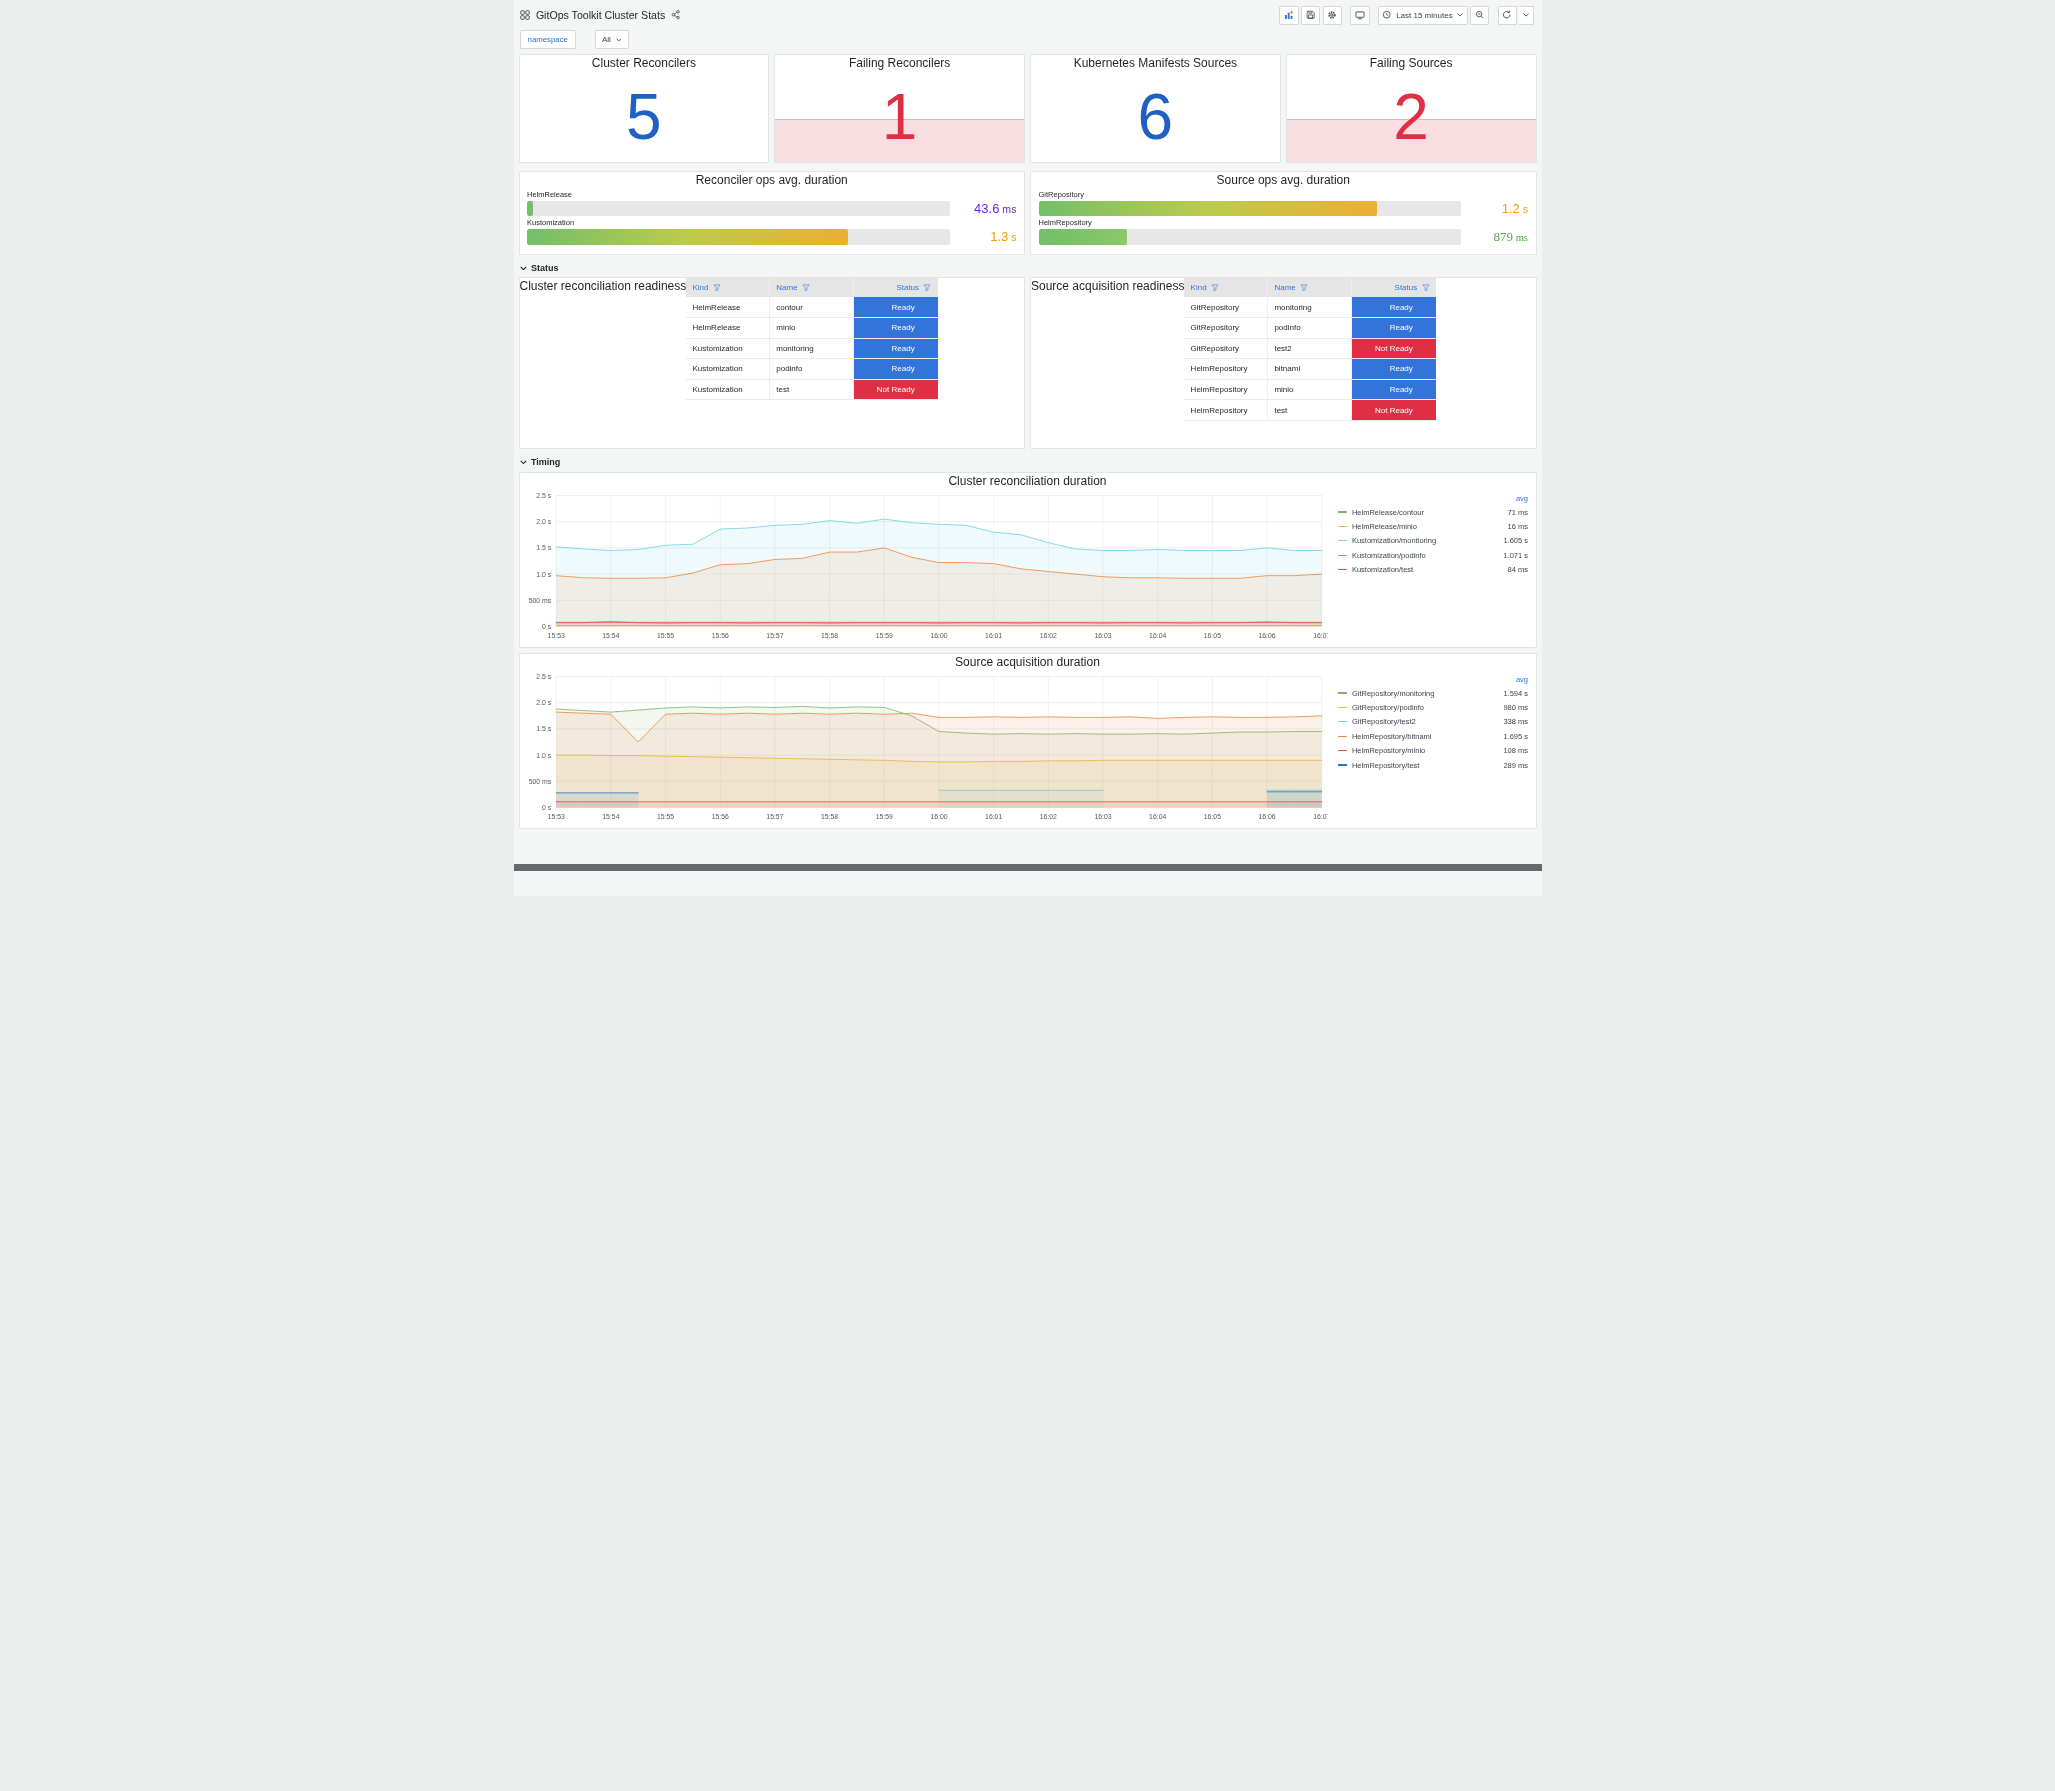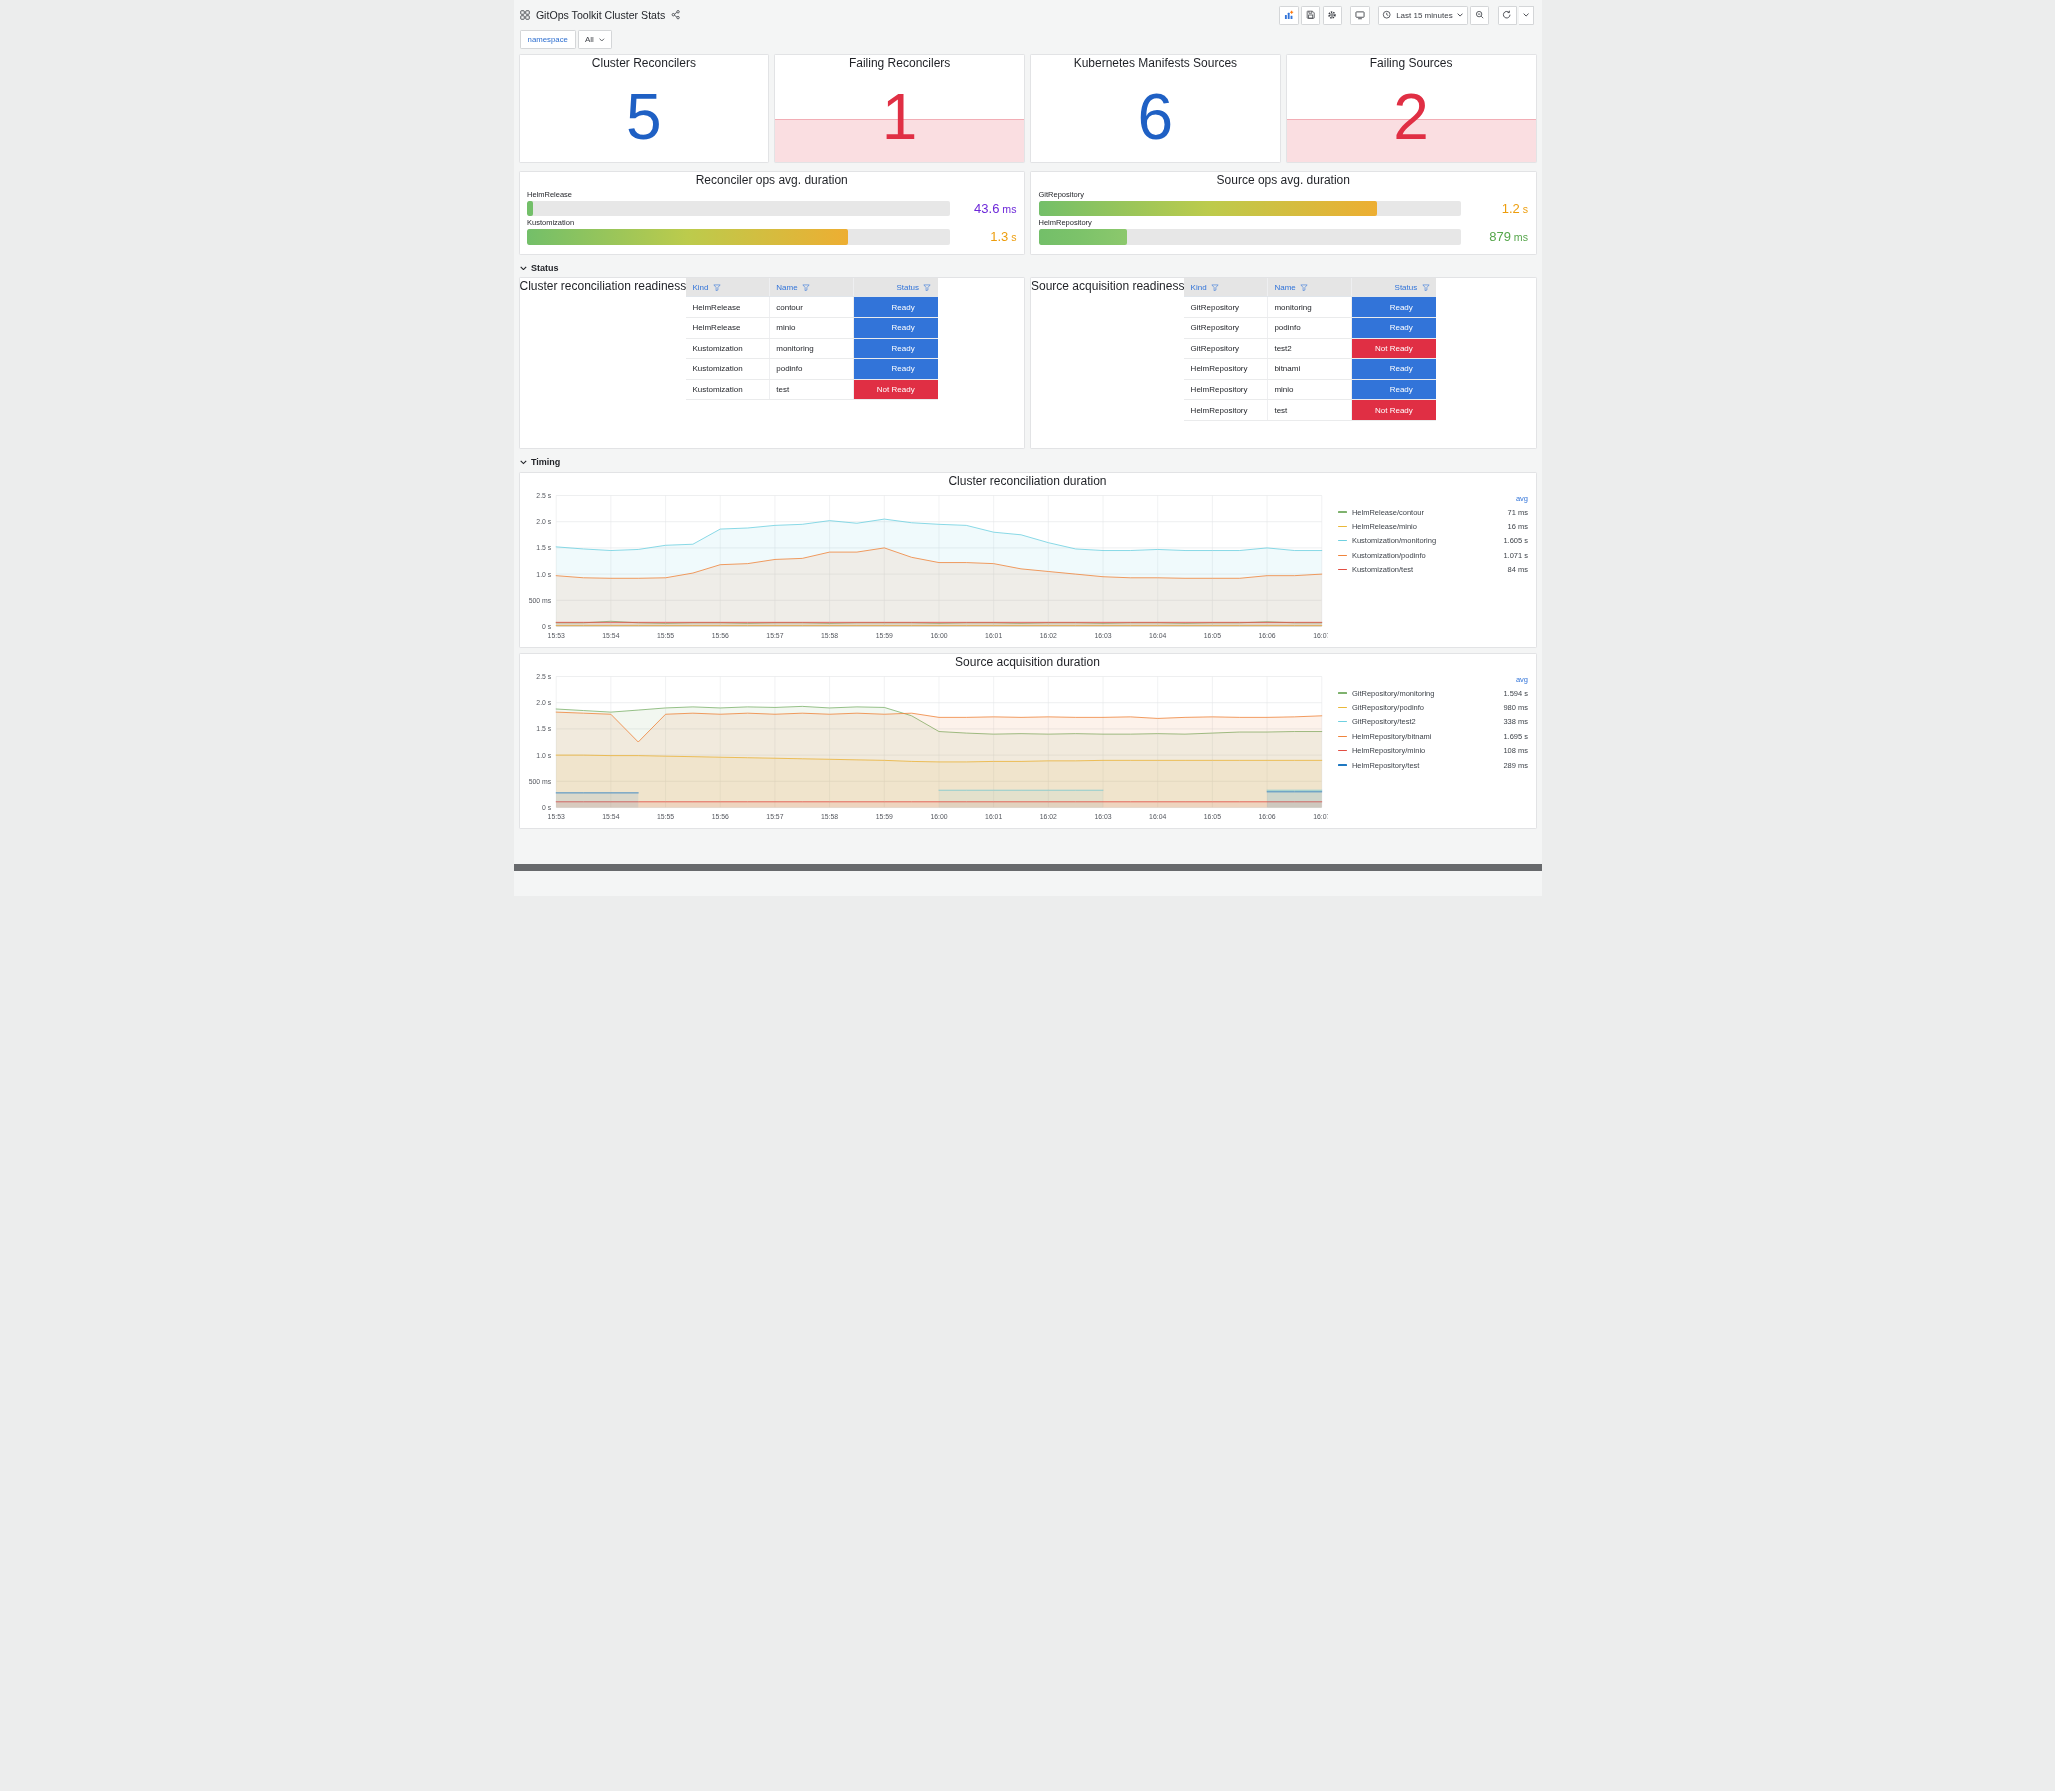--- a/index.html
+++ b/index.html
@@ -13,21 +13,21 @@
   .tleft{display:flex;align-items:center;gap:6.2px}
   .tleft h1{font-size:10.6px;font-weight:500;color:#1f2126}
   .hicon{color:#3c3f45;display:inline-flex;cursor:pointer}
   .tright{display:flex;align-items:center;gap:2.5px}
   .btn{height:19px;min-width:19px;padding:0 3.7px;display:inline-flex;align-items:center;justify-content:center;gap:4.4px;background:#fff;border:0.6px solid #d4d6d8;border-radius:1.2px;color:#3c3f45;font-size:8px;cursor:pointer;font-family:inherit}
   .sep{width:3.1px}
   .split-left{border-top-right-radius:0;border-bottom-right-radius:0}
   .split-right{border-left:0;border-top-left-radius:0;border-bottom-left-radius:0;min-width:15px;padding:0 3.1px}
 
   
-  .filters{display:flex;align-items:center;gap:2px;height:25px;padding:1.2px 1.2px 5px}
+  .filters{display:flex;align-items:center;gap:19px;height:25px;padding:1.2px 1.2px 5px}
   .var-label{height:19px;display:flex;align-items:center;padding:0 6.9px;background:#fff;border:0.6px solid #d4d6d8;border-radius:1.2px;color:#2e6fd0;font-size:7.8px;font-weight:500;cursor:pointer}
   .var-value{height:19px;display:flex;align-items:center;gap:5.6px;padding:0 6.2px;background:#fff;border:0.6px solid #d4d6d8;border-radius:1.2px;font-size:8px;color:#3c3f45;cursor:pointer}
 
   
   .panel{background:#fff;border:0.6px solid #e2e3e5;border-radius:1.2px;position:relative;overflow:hidden}
   .ptitle{height:16px;line-height:16px;text-align:center;font-size:12px;font-weight:500;color:#1f2126;cursor:pointer;white-space:nowrap}
 
   
   .stats-row{display:grid;grid-template-columns:repeat(4,1fr);gap:5px;height:109px}
   .stat{display:flex;flex-direction:column}
@@ -225,21 +225,21 @@
             </div>
             <div class="gauge-value" style="color: rgb(237, 157, 12);"><span class="gv">1.2</span><span class="unit"> s</span></div>
           </div>
         </div>
         <div class="gauge-row">
           <div class="gauge-label">HelmRepository</div>
           <div class="gauge-body">
             <div class="gauge-track">
               <div class="gauge-bar" style="width: 21%; background: linear-gradient(90deg, rgb(115, 191, 105), rgb(125, 195, 106), rgb(140, 200, 108));"></div>
             </div>
-            <div class="gauge-value" style="color: rgb(86, 166, 75);"><span class="gv">879</span><span class="unit"> ms</span></div>
+            <div class="gauge-value" style="color: rgb(86, 166, 75); font-family: Liberation Serif, serif;"><span class="gv">879</span><span class="unit"> ms</span></div>
           </div>
         </div>
       </div>
     </div>
 
   <div class="section-header">
     <svg viewBox="0 0 10 6" width="6.9" height="4.4" fill="none" stroke="currentColor" stroke-width="1.6">
         <path d="M1 1l4 4 4-4"></path>
       </svg>
     <span>Status</span>

